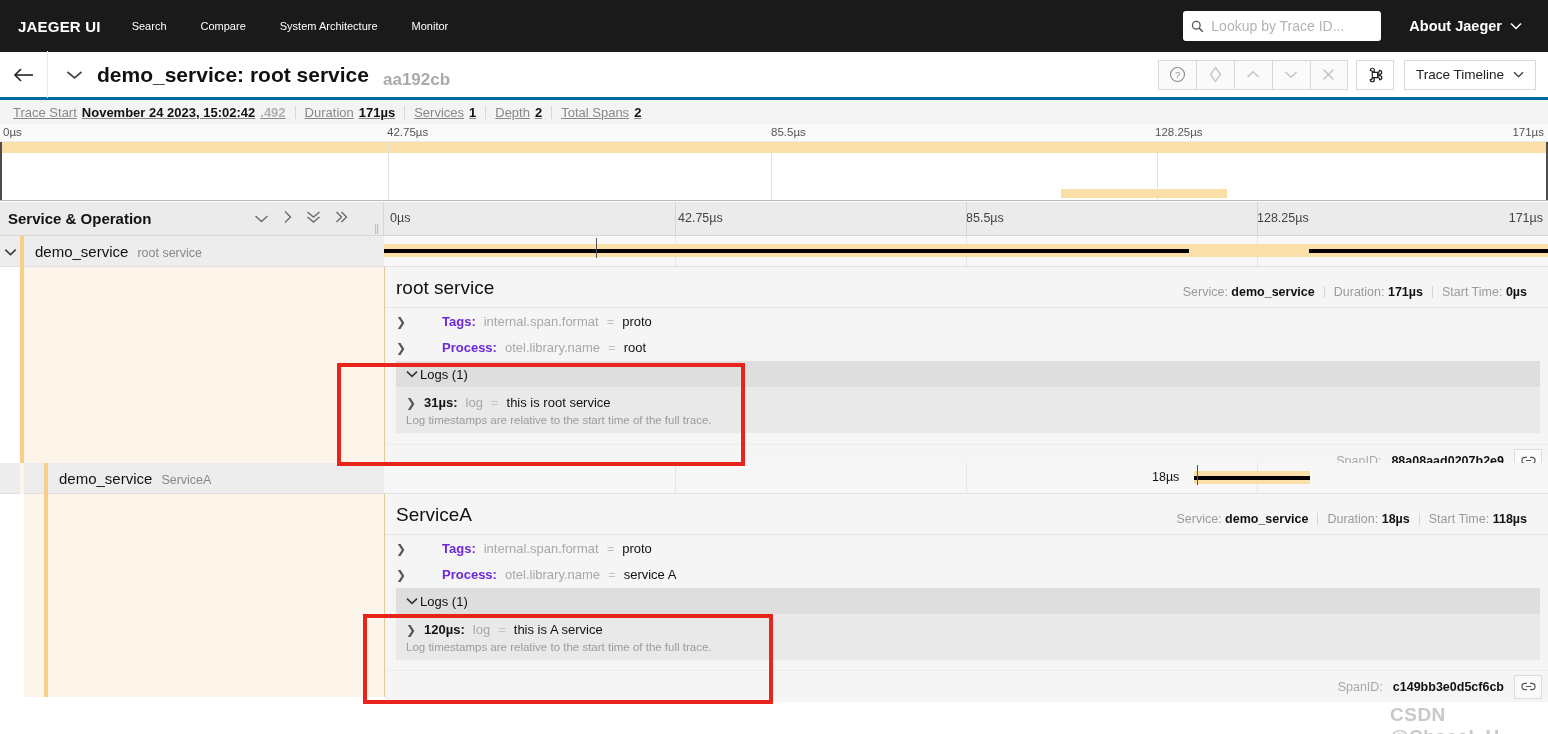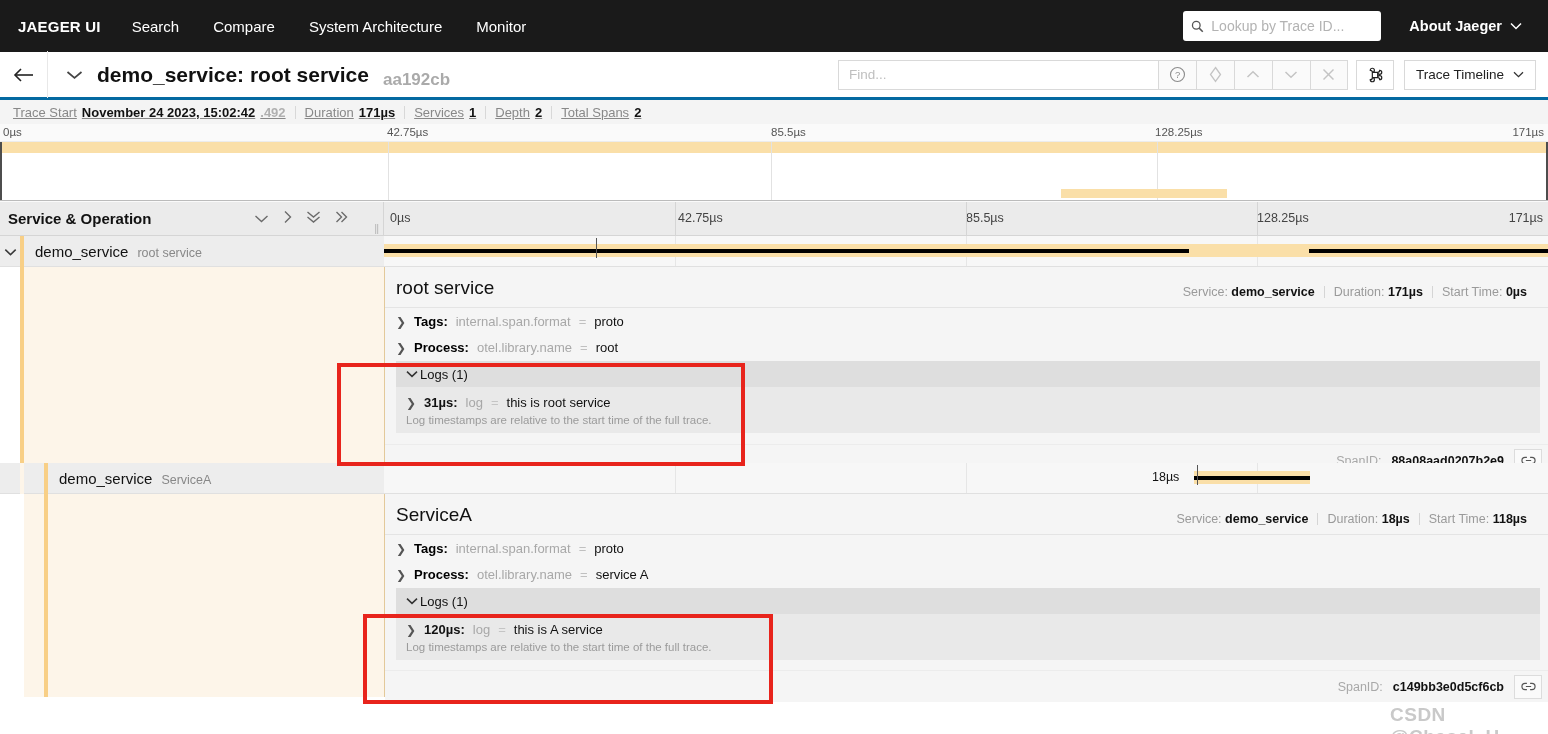--- a/index.html
+++ b/index.html
@@ -9,21 +9,21 @@
     background: #fff; overflow: hidden;
   }
   #root { position: relative; width: 1548px; height: 566px; }
 
   
   .topnav {
     height: 52px; background: #1a1a1a; display: flex;
     align-items: center; padding: 0 12px; color: #fff;
   }
   .brand { font-size: 15px; font-weight: bold; letter-spacing: .2px; padding: 0 14px 0 6px; }
-  .navlink { font-size: 15px; color: #fff; padding: 0 17px; white-space: nowrap; cursor: pointer; }
+  .navlink { font-size: 11px; color: #fff; padding: 0 17px; white-space: nowrap; cursor: pointer; }
   .navspacer { flex: 1; }
   .lookup {
     width: 198px; height: 30px; background: #fff; border-radius: 3px;
     display: flex; align-items: center; padding: 0 8px; gap: 7px;
   }
   .lookup .ph { font-size: 14px; color: #b3b3b3; }
   .about { display: flex; align-items: center; gap: 8px; font-size: 14.5px; font-weight: bold; padding: 0 14px 0 28px; cursor: pointer; }
 
   
   .traceheader {
@@ -124,21 +124,21 @@
   .dhdr { display: flex; align-items: flex-end; padding: 10px 12px 8px 11px; border-bottom: 1px solid #e4e4e4; }
   .dhdr .opname { font-size: 19px; color: #111; }
   .dhdr .sp { flex: 1; }
   .dmeta { display: flex; align-items: center; gap: 0; font-size: 12.5px; color: #9a9a9a; }
   .dmeta .cell { padding: 0 9px; white-space: nowrap; }
   .dmeta .cell b { color: #111; font-weight: bold; }
   .dmeta .vd { width: 1px; height: 12px; background: #d5d5d5; }
 
   .kvrow { display: flex; align-items: baseline; gap: 8px; padding: 6px 12px 5px 11px; }
   .kvrow .chev { font-size: 12px; color: #555; cursor: pointer; width: 10px; }
-  .kvrow .k { font-size: 13px; font-weight: bold; color: #000000; }
+  .kvrow .k { font-size: 13px; font-weight: bold; color: #6d28d9; margin-left: 28px; }
   .kvrow .kv-key { font-size: 13px; color: #a8a8a8; }
   .kvrow .eq { font-size: 13px; color: #c0c0c0; }
   .kvrow .kv-val { font-size: 13px; color: #111; }
 
   .logsection { margin: 1px 8px 0 11px; }
   .logshdr {
     background: #dedede; height: 26px; display: flex; align-items: center;
     gap: 2px; padding-left: 10px; cursor: pointer;
   }
   .logshdr .chev { font-size: 12px; color: #333; }
@@ -211,23 +211,20 @@
       <span class="titlechev">
         <svg width="17" height="10" viewBox="0 0 17 10">
           <polyline points="1.5,2 8.5,8 15.5,2" fill="none" stroke="#444" stroke-width="1.7"></polyline>
         </svg>
       </span>
       <span class="tracetitle">demo_service: root service</span>
       <span class="traceid">aa192cb</span>
     </div>
     <div class="hdrspacer"></div>
     <div class="findwrap">
-      <div class="findbox">
-        <span class="ph">Find...</span>
-      </div>
       <div class="ibtn qm">
         <svg width="17" height="17" viewBox="0 0 18 18">
           <circle cx="9" cy="9" r="7.4" fill="none" stroke="#8c8c8c" stroke-width="1.2"></circle>
           <text x="9" y="13" font-size="10" fill="#8c8c8c" text-anchor="middle" font-family="Liberation Sans">?</text>
         </svg>
       </div>
       <div class="ibtn">
         <svg width="15" height="17" viewBox="0 0 15 17">
           <path d="M7.5 1.5 L12.5 8.5 L7.5 15.5 L2.5 8.5 Z" fill="none" stroke="#c4c4c4" stroke-width="1.3"></path>
         </svg>

